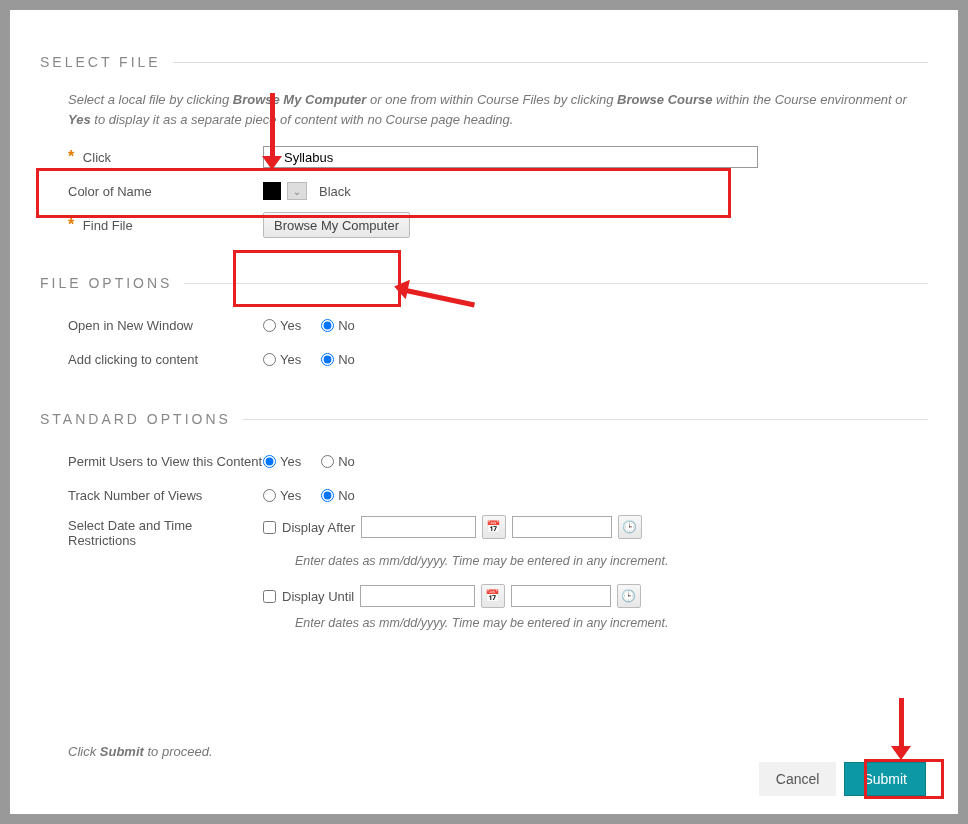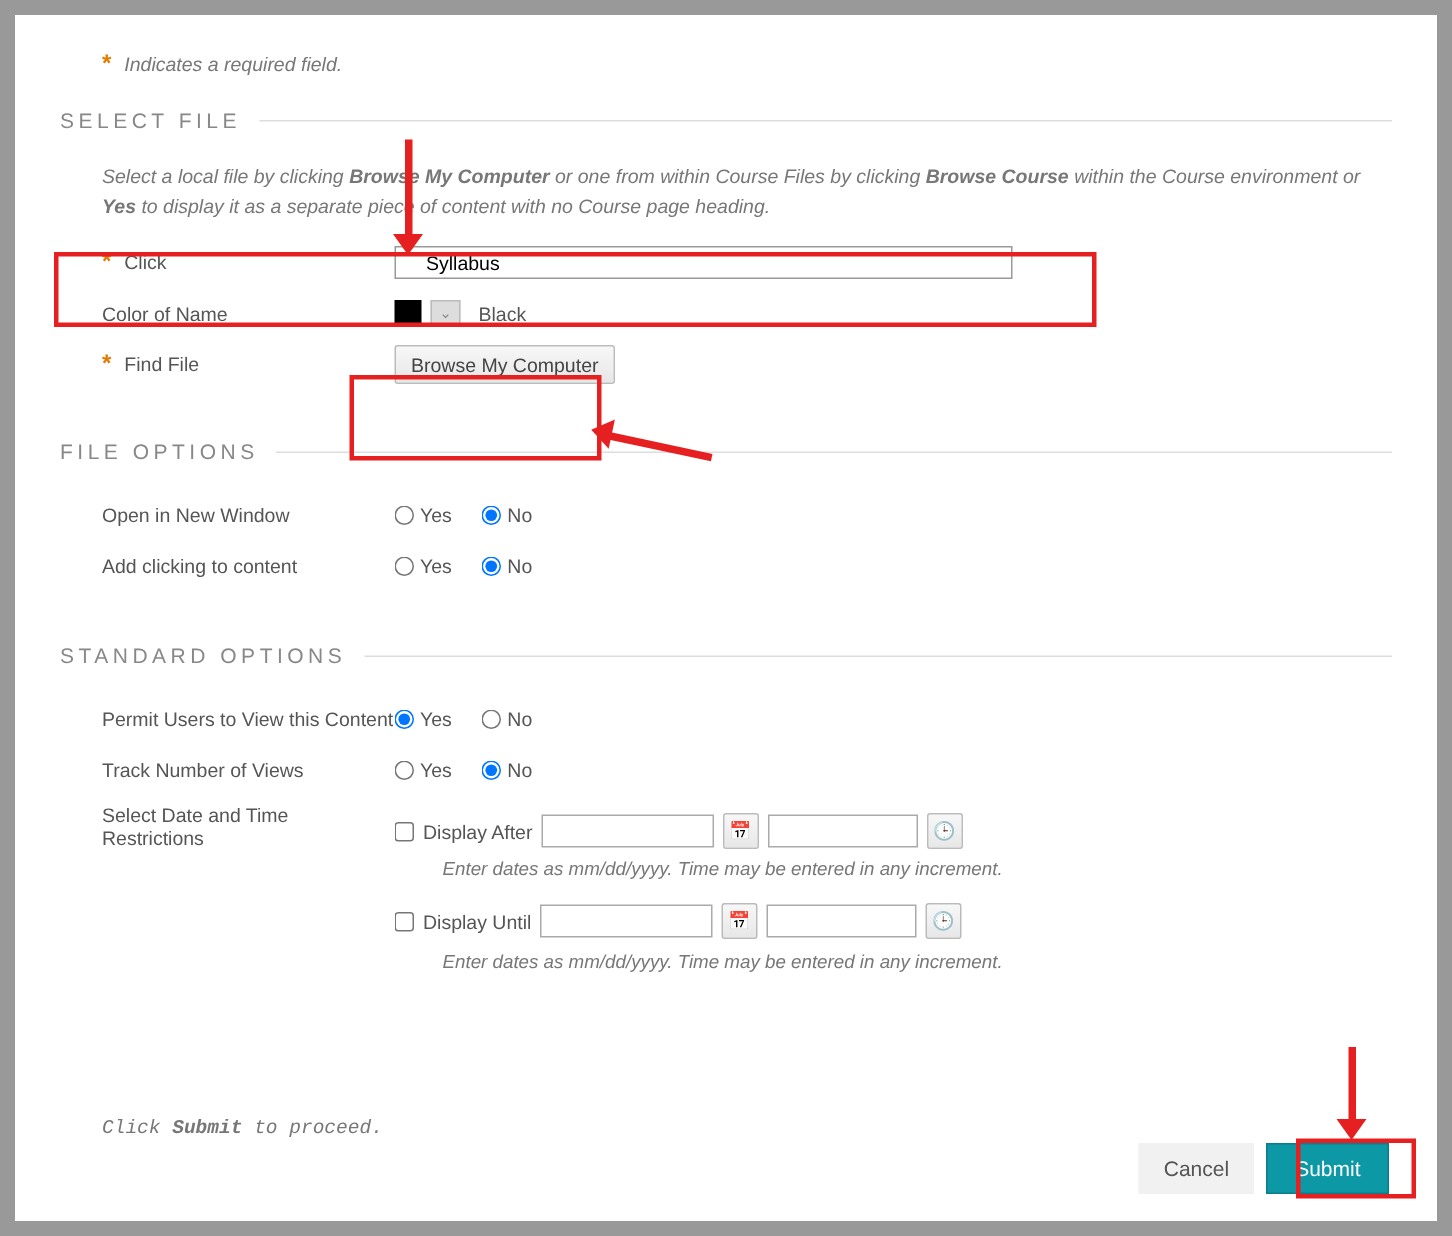--- a/index.html
+++ b/index.html
@@ -66,21 +66,21 @@
     flex-shrink: 0;
     color: #555;
     font-size: 13px;
   }
   .field-control {
     display: flex;
     align-items: center;
     gap: 6px;
   }
   input[type="text"].name-input {
-    width: 412px;
+    width: 495px;
     height: 22px;
     border: 1px solid #999;
     padding: 2px 20px;
     font-size: 13px;
   }
   input[type="text"].date-input {
     width: 115px;
     height: 22px;
     border: 1px solid #aaa;
     padding: 2px 4px;
@@ -149,21 +149,20 @@
   }
   .calendar-glyph { color:#c48a1a; }
   .clock-glyph { color:#5b7aa8; }
 
   .footer-note {
     position: absolute;
     left: 58px;
     bottom: 55px;
     font-style: italic;
     color: #777;
-    font-family: Liberation Mono, monospace;
   }
   .footer-note b { font-style: italic; }
   .buttons {
     position: absolute;
     right: 32px;
     bottom: 18px;
     display: flex;
     gap: 8px;
   }
   .btn-cancel {
@@ -222,24 +221,20 @@
     border-top: 10px solid transparent;
     border-bottom: 10px solid transparent;
     border-right: 14px solid #e62020;
   }
 </style>
 </head>
 <body>
 
 <div class="page">
 
-  <div class="required-note">
-    <span class="asterisk">*</span>
-    <span>Indicates a required field.</span>
-  </div>
 
   <div class="section-title">
     <span>SELECT FILE</span>
   </div>
 
   <div class="help-text">
     <span>Select a local file by clicking </span>
     <b>Browse My Computer</b>
     <span> or one from within Course Files by clicking </span>
     <b>Browse Course</b>
@@ -336,21 +331,21 @@
           <input type="radio" name="tv" style=""> 
           <span>Yes</span>
         </label>
       <label class="radio-label">
           <input type="radio" name="tv" checked="" style=""> 
           <span>No</span>
         </label>
     </div>
   </div>
 
-  <div class="field-row" style="align-items:flex-end">
+  <div class="field-row" style="align-items:flex-start">
     <div class="field-label" style="padding-top:3px">Select Date and Time Restrictions</div>
     <div class="field-control">
       <input type="checkbox" style="">
       <span>Display After</span>
       <input type="text" class="date-input" style="">
       <span class="icon-btn">
           <span class="calendar-glyph">📅</span>
         </span>
       <input type="text" class="time-input" style="">
       <span class="icon-btn">

